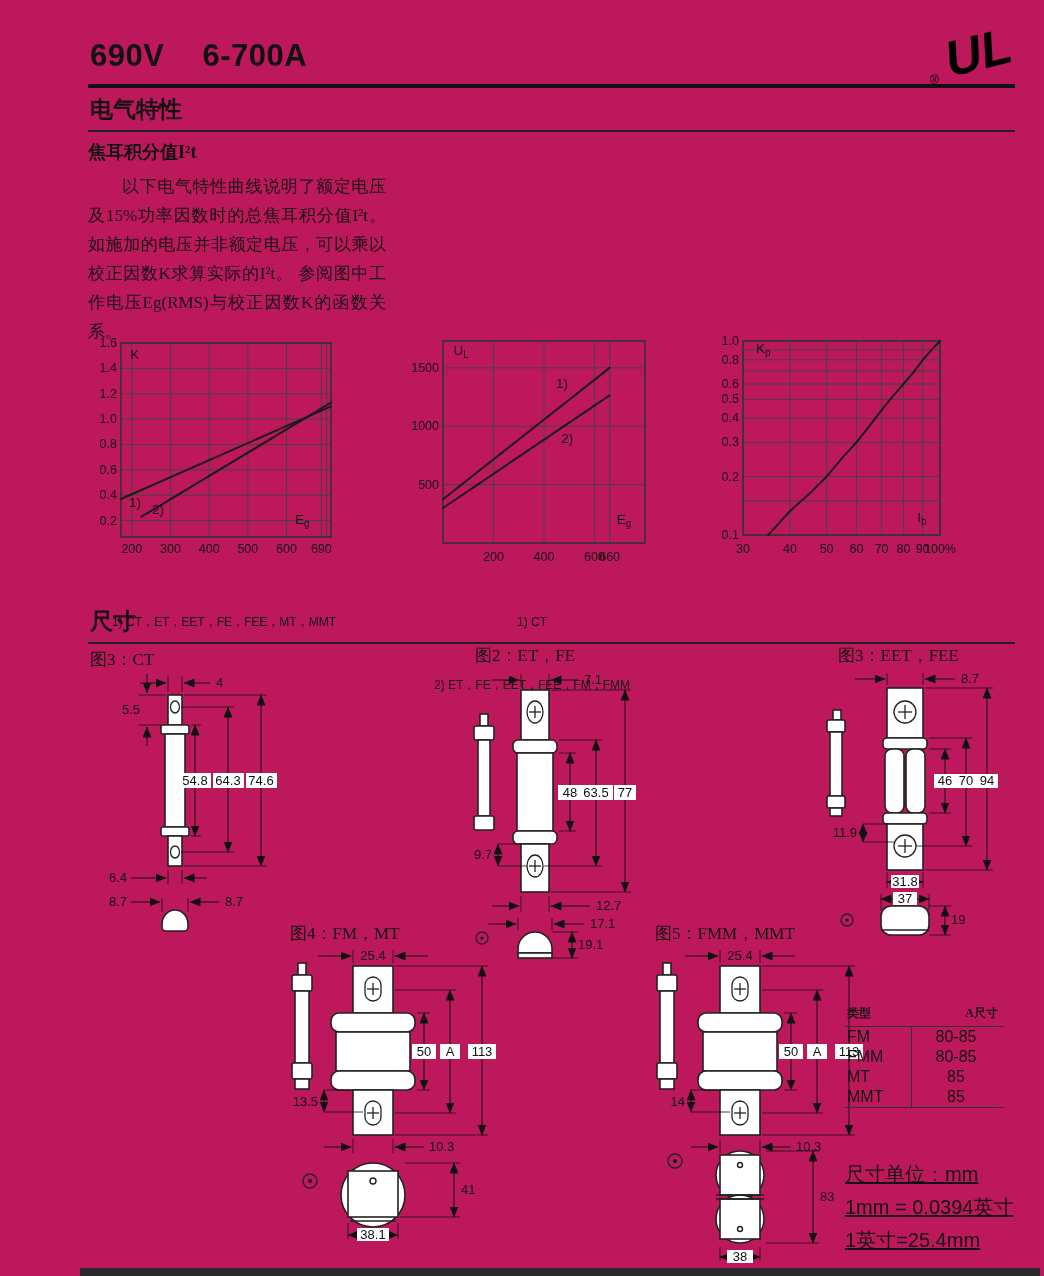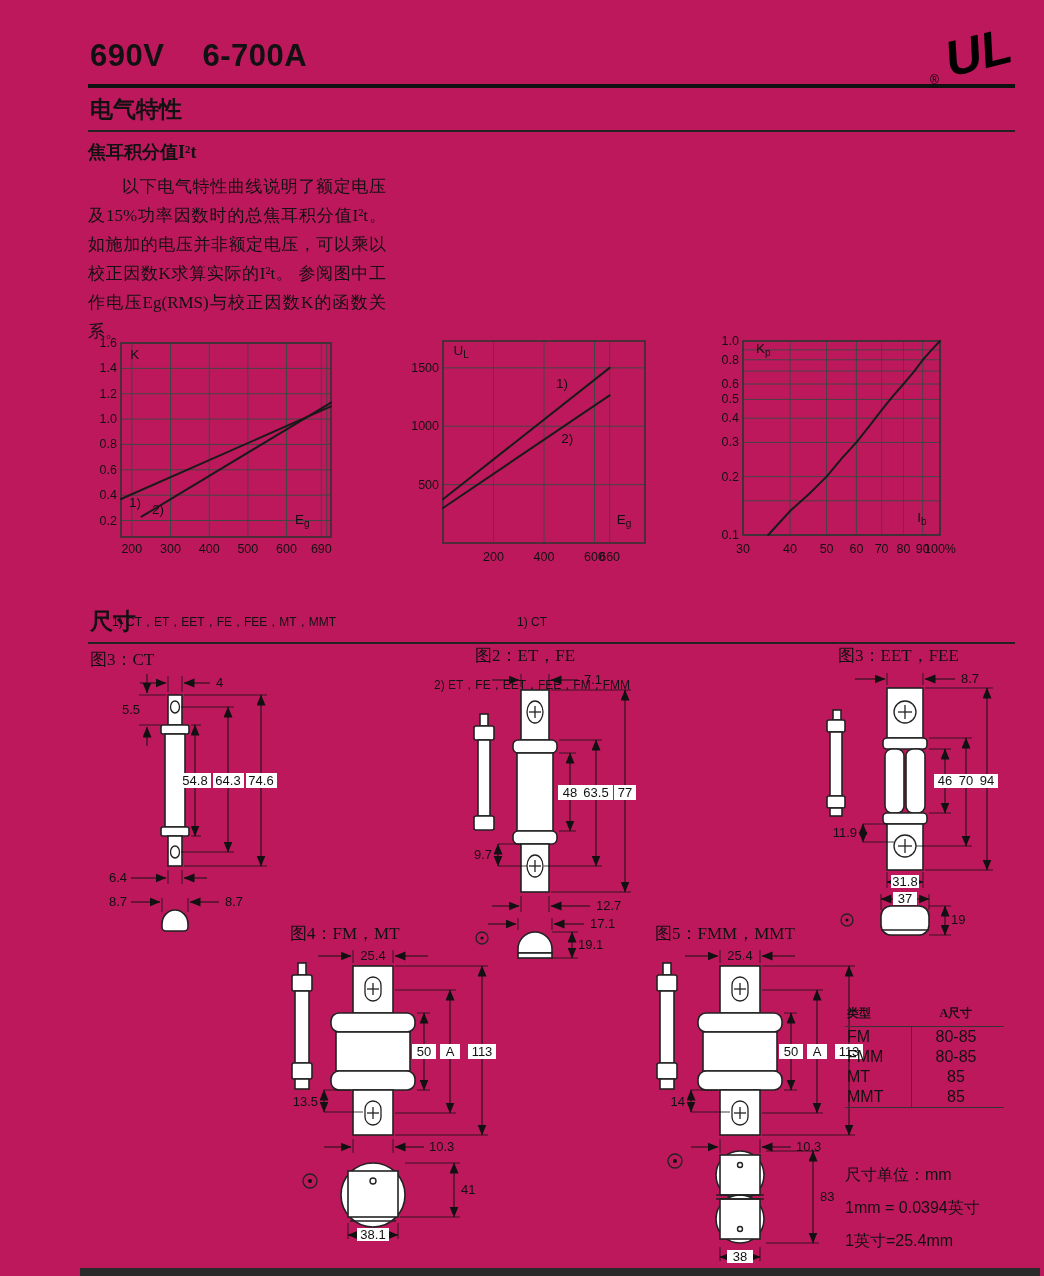--- a/index.html
+++ b/index.html
@@ -27,27 +27,27 @@
   svg .outline{fill:#fff;stroke:#222;stroke-width:1.6;}
   svg .hole{fill:none;stroke:#222;stroke-width:1.3;}
   svg .dim{stroke:#111;stroke-width:1;}
   svg .ext{stroke:#111;stroke-width:0.8;}
   svg .dimtxt{font-size:13px;fill:#111;font-family:"Liberation Sans","DejaVu Sans",sans-serif;}
   svg .bg{fill:#fefefe;}
   
   #size-table{left:845px;top:1005px;border-collapse:collapse;font-size:16px;}
   #size-table th{font-family:"Liberation Serif","DejaVu Serif",serif;font-weight:bold;
                  font-size:12px;text-align:left;padding:0 6px 4px 2px;}
-  #size-table th+th{text-align:center;}
+  #size-table th+th{text-align:right;}
   #size-table thead tr{border-bottom:1.5px solid #333;}
   #size-table tbody tr:last-child{border-bottom:1.5px solid #333;}
   #size-table td{padding:1px 6px 1px 2px;}
   #size-table td:first-child{border-right:1.2px solid #333;width:58px;}
   #size-table td+td{text-align:center;width:84px;}
-  #notes{left:845px;top:1158px;font-size:16px;line-height:33px;}
+  #notes{left:845px;top:1158px;font-size:20px;line-height:33px;text-decoration:underline;}
   #bottom-bar{left:80px;top:1268px;width:960px;height:8px;background:#2a2a2a;}
   #ul-logo{left:922px;top:22px;}
 </style>
 </head>
 <body>
 
 <div id="page">
 
   <svg width="0" height="0" style="position:absolute">
     <defs>

